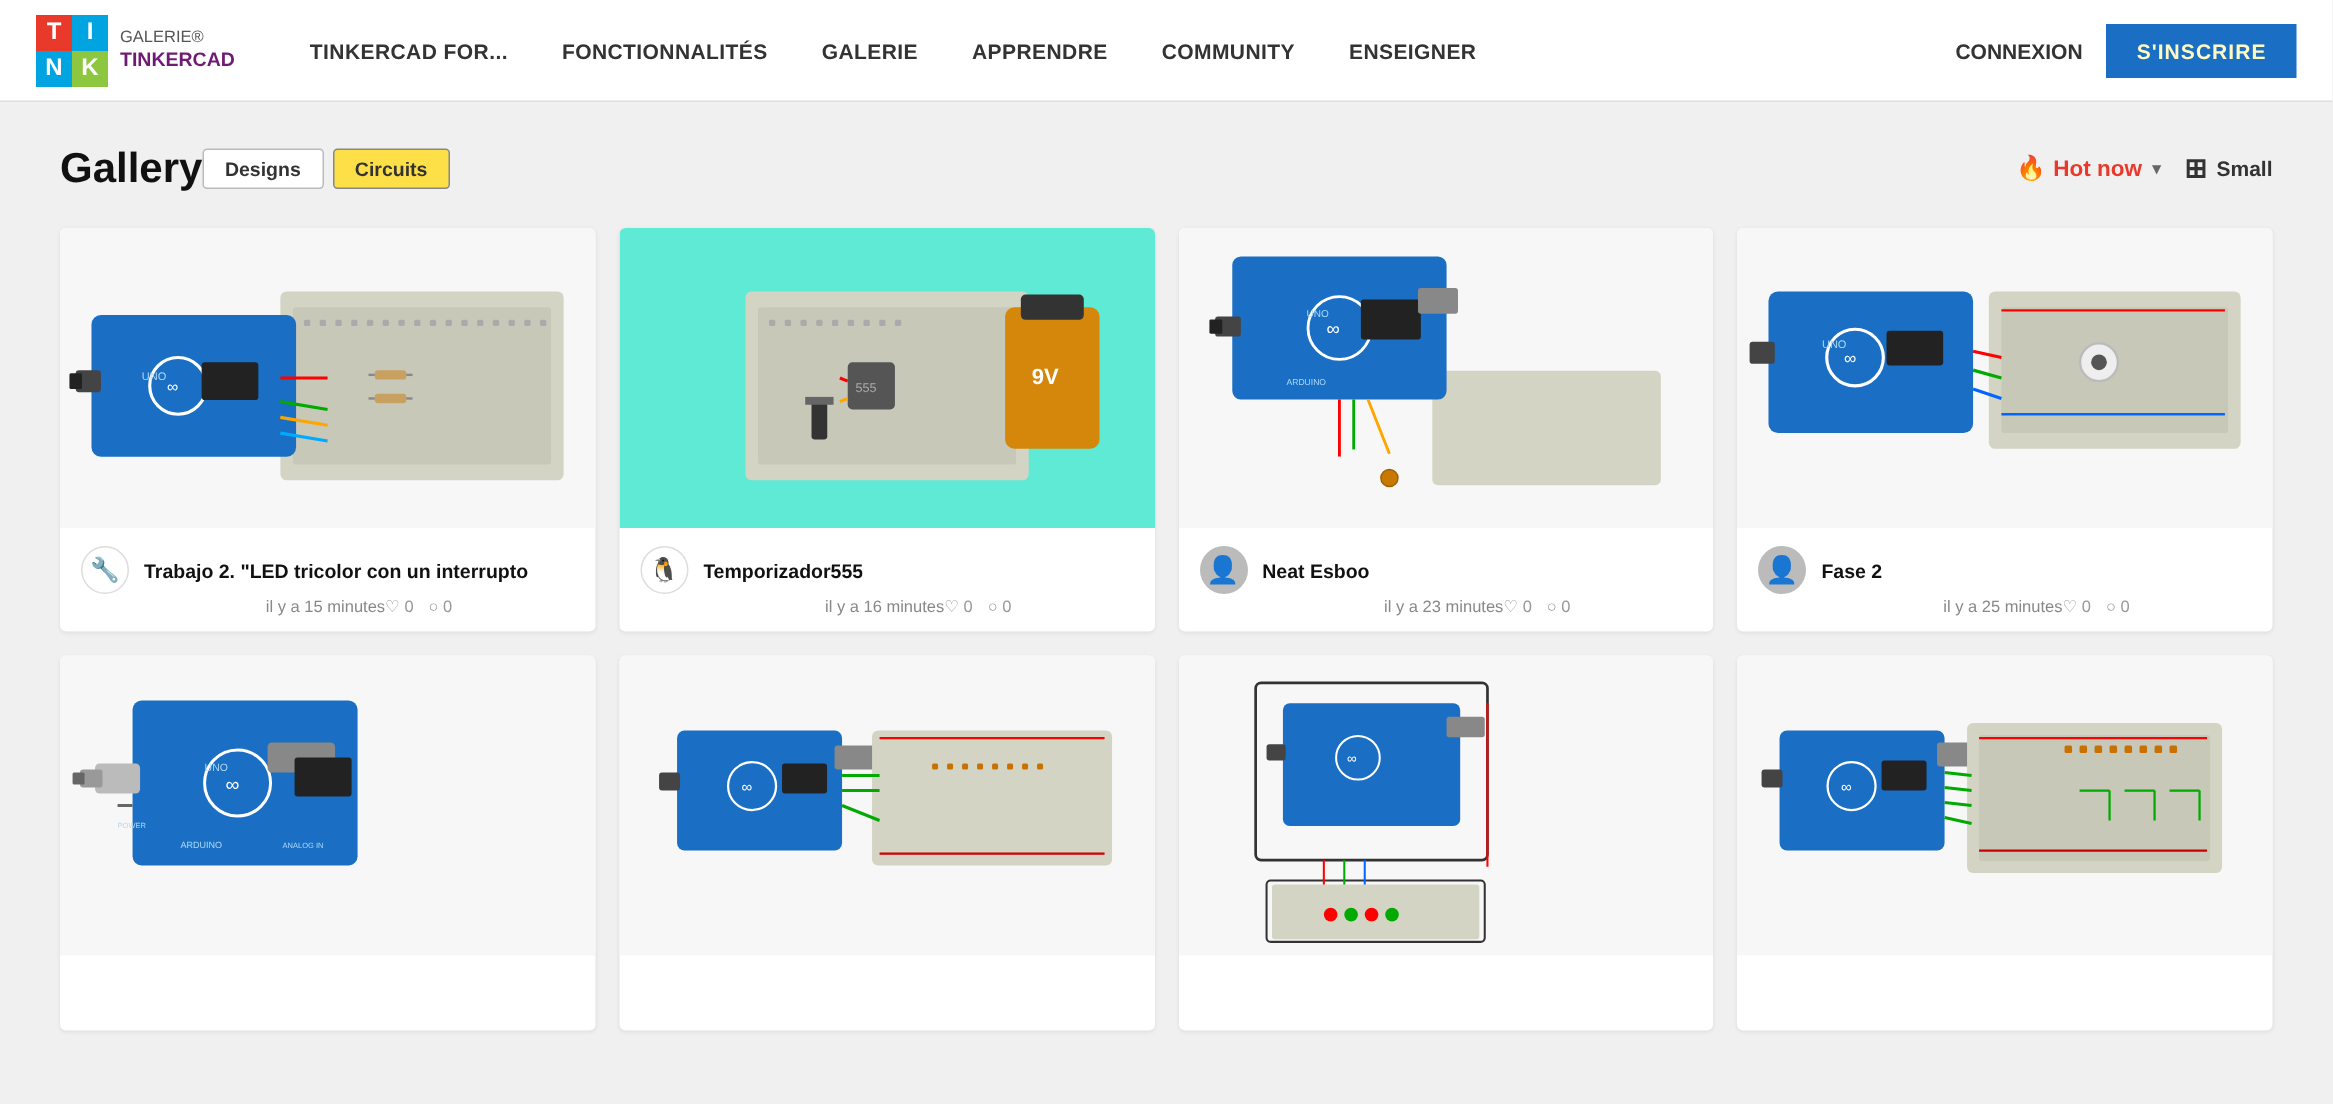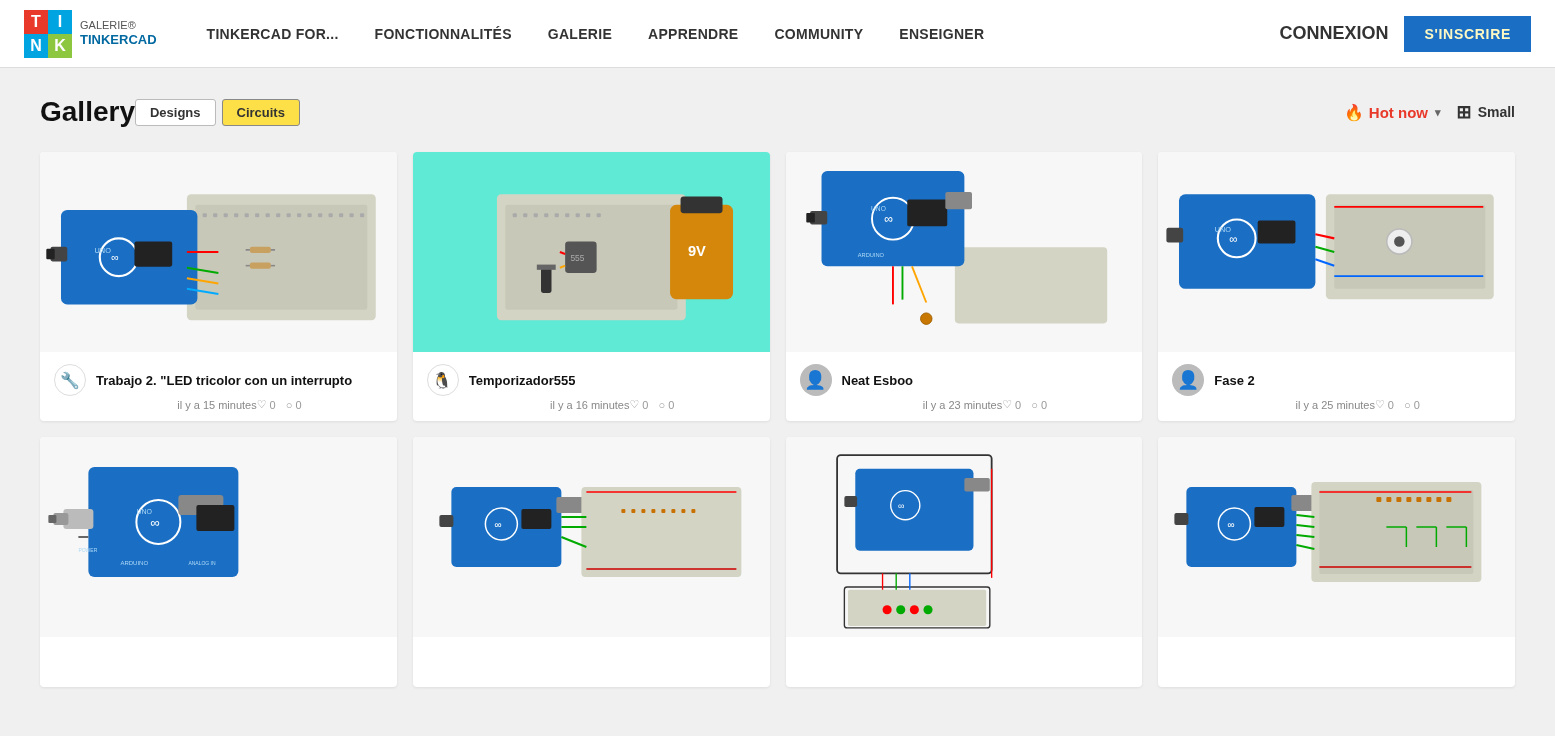--- a/index.html
+++ b/index.html
@@ -29,21 +29,21 @@
       grid-template-rows: 1fr 1fr;
       width: 48px;
       height: 48px;
     }
     .logo-cell { display: flex; align-items: center; justify-content: center; font-weight: 900; font-size: 16px; color: #fff; }
     .logo-t  { background: #E8392A; }
     .logo-i  { background: #00A4E0; }
     .logo-n  { background: #00A4E0; }
     .logo-k  { background: #8DC63F; }
     .logo-brand { font-size: 11px; color: #555; line-height: 1.3; }
-    .logo-brand strong { display: block; font-size: 13px; color: #0369a1; }
+    .logo-brand strong { display: block; font-size: 13px; color: #701a75; }
 
     .nav-links {
       display: flex;
       align-items: center;
       gap: 0;
       flex: 1;
     }
     .nav-link {
       padding: 0 18px;
       height: 88px;
@@ -58,21 +58,21 @@
       white-space: nowrap;
     }
 
     .nav-actions {
       display: flex;
       align-items: center;
       gap: 16px;
       margin-left: auto;
     }
     .btn-connexion {
-      font-size: 18px;
+      font-size: 14px;
       font-weight: 600;
       color: #333;
       cursor: pointer;
       text-transform: uppercase;
     }
     .btn-inscrire {
       background: #1A6FC4;
       color: #fef9c3;
       font-size: 14px;
       font-weight: 700;

